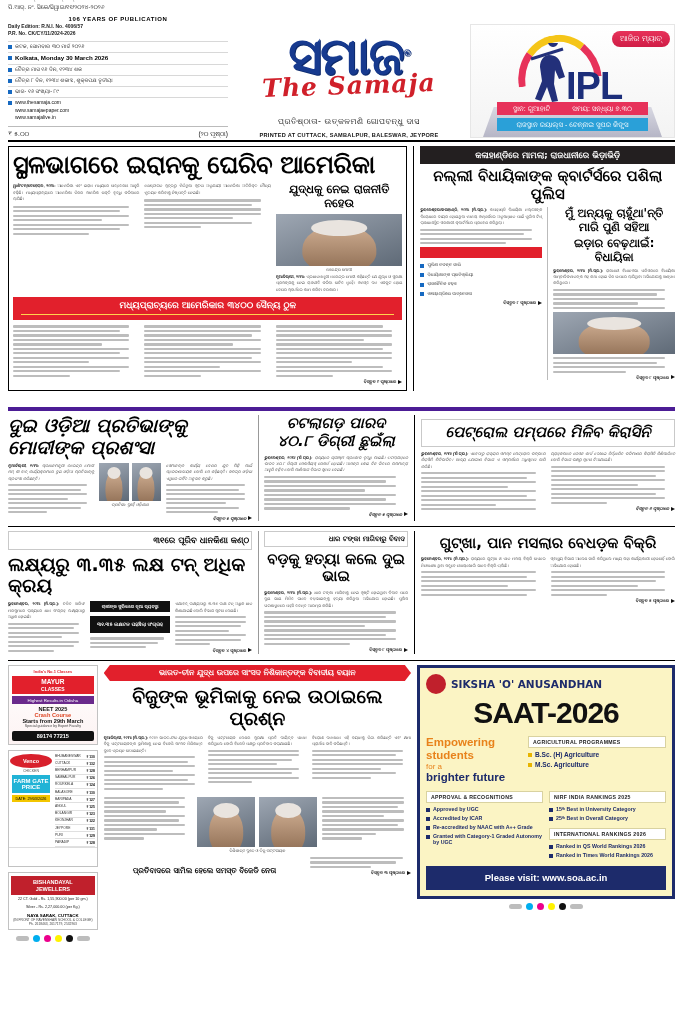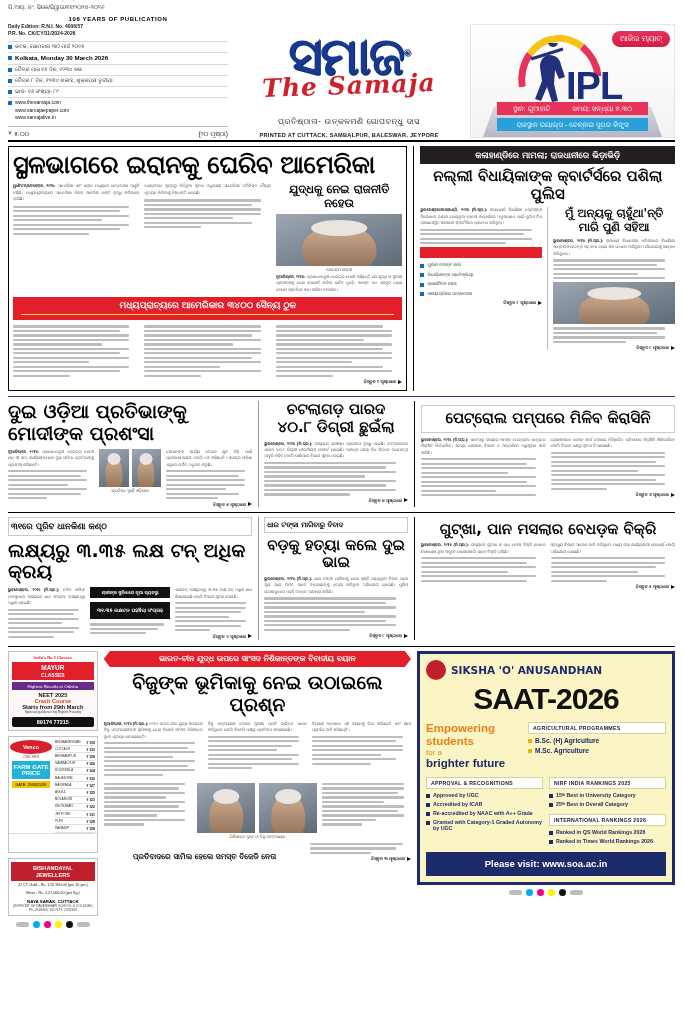--- a/index.html
+++ b/index.html
@@ -42,21 +42,21 @@
   
   .body-col{font-size:4.1px;line-height:1.58;color:#3a3a3a;text-align:justify;}
   .body-col .lead{color:#111;font-weight:bold;}
   .fake-line{height:2.2px;background:#bdbdbd;margin-bottom:2.3px;border-radius:1px;}
   .fake-line.s70{width:70%}.fake-line.s85{width:85%}.fake-line.s92{width:92%}.fake-line.s60{width:60%}.fake-line.s45{width:45%}
 
   .hl-xl{font-size:24.5px;font-weight:bold;color:#000;font-family:"DejaVu Sans",sans-serif;line-height:1.12;letter-spacing:-.5px;}
   .hl-l{font-size:19px;font-weight:bold;color:#000;font-family:"DejaVu Sans",sans-serif;line-height:1.15;}
   .hl-m{font-size:15px;font-weight:bold;color:#000;font-family:"DejaVu Sans",sans-serif;line-height:1.18;}
   .hl-s{font-size:11.5px;font-weight:bold;color:#000;font-family:"DejaVu Sans",sans-serif;line-height:1.2;}
-  .kicker-box{border:1px solid #c9c9c9;text-align:left;font-size:8.5px;font-weight:bold;padding:3px 2px;font-family:"DejaVu Sans",sans-serif;}
+  .kicker-box{border:1px solid #c9c9c9;text-align:right;font-size:8.5px;font-weight:bold;padding:3px 2px;font-family:"DejaVu Sans",sans-serif;}
   .kicker-black{background:#231f20;color:#fff;text-align:center;font-size:8.5px;font-weight:bold;padding:3.5px 2px;font-family:"DejaVu Sans",sans-serif;}
 
   .readmore{display:flex;align-items:center;justify-content:flex-end;gap:2px;font-size:4.4px;font-weight:bold;color:#111;margin-top:2px;}
   .readmore .tri{width:0;height:0;border-left:4px solid #111;border-top:2.5px solid transparent;border-bottom:2.5px solid transparent;}
 
   
   .sec-main{display:flex;gap:6px;margin-top:4px;}
   .col-left{width:400px;}
   .col-right{width:255px;border-left:1px solid #000;padding-left:6px;}
   .lead-hd-wrap{border:1px solid #000;padding:4px 4px 6px;}
@@ -71,21 +71,21 @@
   .photo.portrait::after{content:"";position:absolute;left:50%;top:22%;width:58%;height:92%;transform:translateX(-50%);border-radius:50% 50% 42% 42%;background:linear-gradient(#cfae92,#8d6c52);}
   .photo.portrait::before{content:"";position:absolute;left:50%;top:12%;width:44%;height:30%;transform:translateX(-50%);border-radius:50%;background:#e9e4df;z-index:2;}
   .cap{font-size:4.2px;text-align:center;color:#333;margin-top:1px;}
 
   .bullets-list{margin-top:4px;}
   .bl{display:flex;gap:3px;align-items:flex-start;margin-bottom:3px;}
   .bl .sq{width:4px;height:4px;background:#1669c1;flex:0 0 4px;margin-top:1.5px;}
   .bl span{font-size:4.6px;line-height:1.4;color:#222;}
 
   
-  .sec2{display:flex;gap:6px;margin-top:5px;border-top:1px solid #4c1d95;padding-top:4px;}
+  .sec2{display:flex;gap:6px;margin-top:16px;border-top:4px solid #4c1d95;padding-top:4px;font-style:italic;}
   .s2-left{width:400px;display:flex;gap:6px;}
   .s2-a{width:248px;}
   .s2-b{width:146px;border-left:1px solid #999;padding-left:5px;}
 
   .two-portraits{display:flex;gap:3px;}
   .two-portraits .photo{flex:1;height:38px;}
 
   
   .sec3{display:flex;gap:6px;margin-top:5px;border-top:1px solid #000;padding-top:4px;}
 
@@ -364,20 +364,21 @@
               </div>
           </div>
           <div class="readmore">
               <span>ବିସ୍ତୃତ ୮ ପୃଷ୍ଠାରେ</span>
               <i class="tri"></i>
             </div>
         </div>
 
         <div style="flex:1;border-left:1px solid #bbb;padding-left:5px">
           <div class="hl-s" style="text-align:center">ମୁଁ ଅନ୍ୟକୁ ଚାହୁଁଥା'ନ୍ତି ମାରି ପୁଣି ସହିଆ</div>
+          <div class="hl-s" style="text-align:center;margin-top:2px">ଇଡ଼ାର ବେଢ଼ଥାଇଁ: ବିଧାୟିକା</div>
           <div class="body-col" style="margin-top:3px">
             <span class="lead">ଭୁବନେଶ୍ବର, ୨୯ମା (ନି.ପ୍ର.):</span>
             <span>ରାଜଧାନୀ ବିଧାନସଭା ପରିସରରେ ବିଧାୟିକା ସାମ୍ବାଦିକମାନଙ୍କ ସହ କଥା ହୋଇ ନିଜ ଉପରେ ଲାଗିଥିବା ଅଭିଯୋଗକୁ ଖଣ୍ଡନ କରିଥିଲେ।</span>
           </div>
           <div style="margin-top:2px">
             <div class="fake-line s92"></div>
               <div class="fake-line s85"></div>
               <div class="fake-line s92"></div>
               <div class="fake-line s70"></div>
               <div class="fake-line s92"></div>

